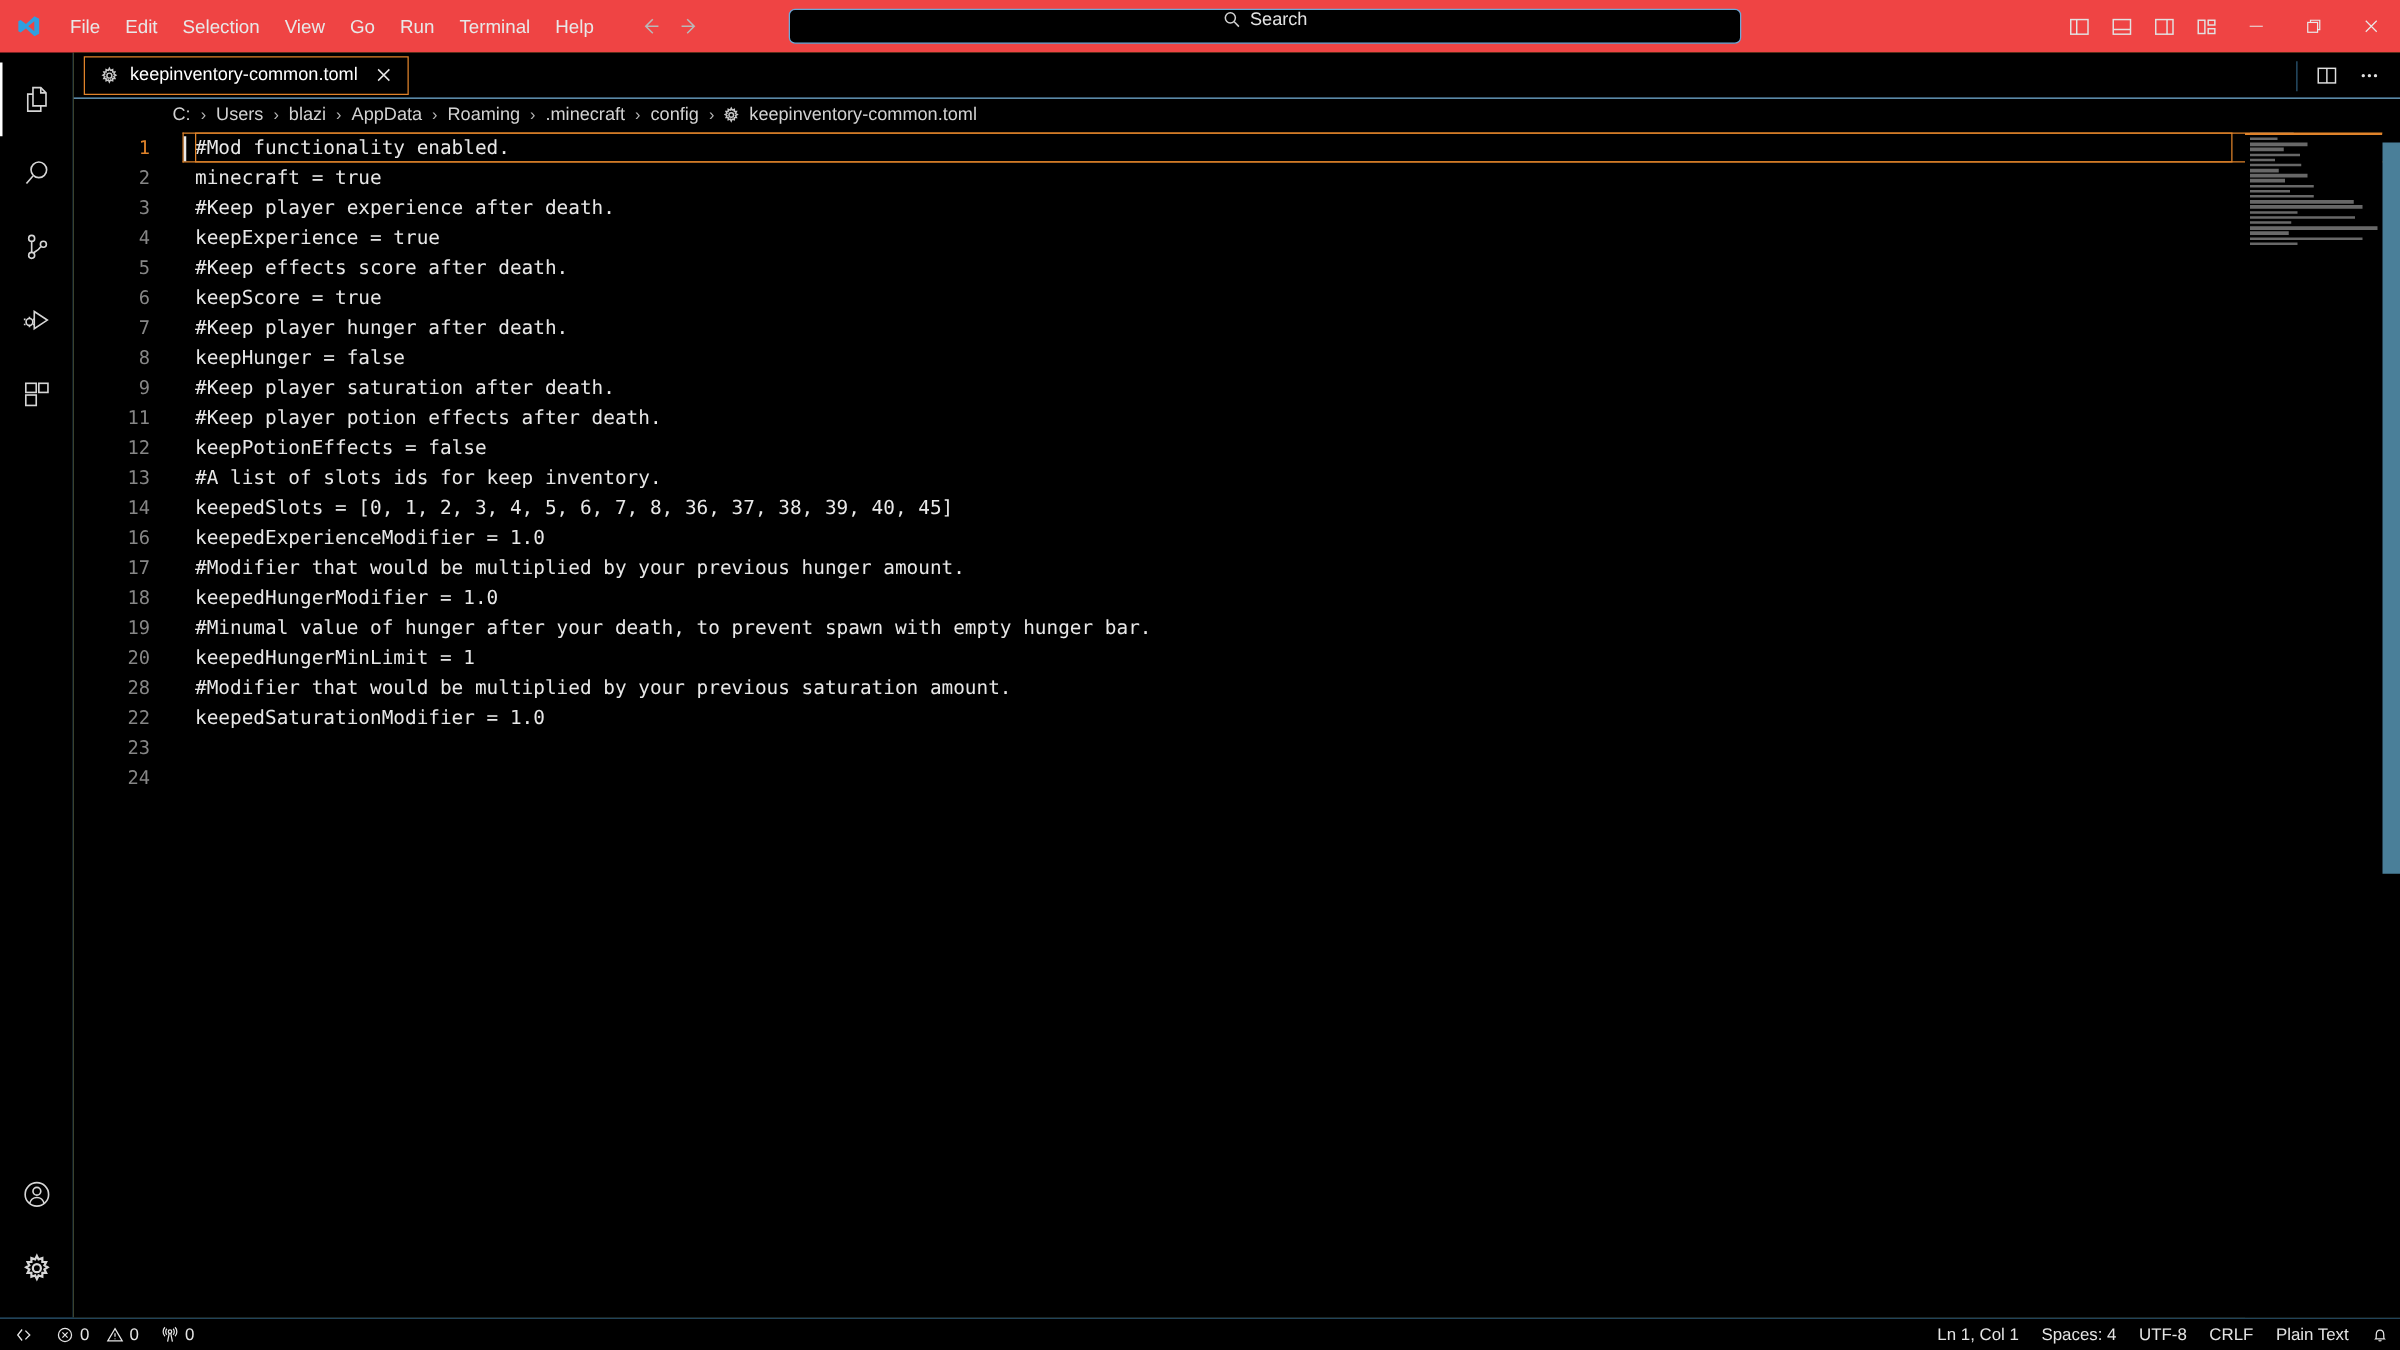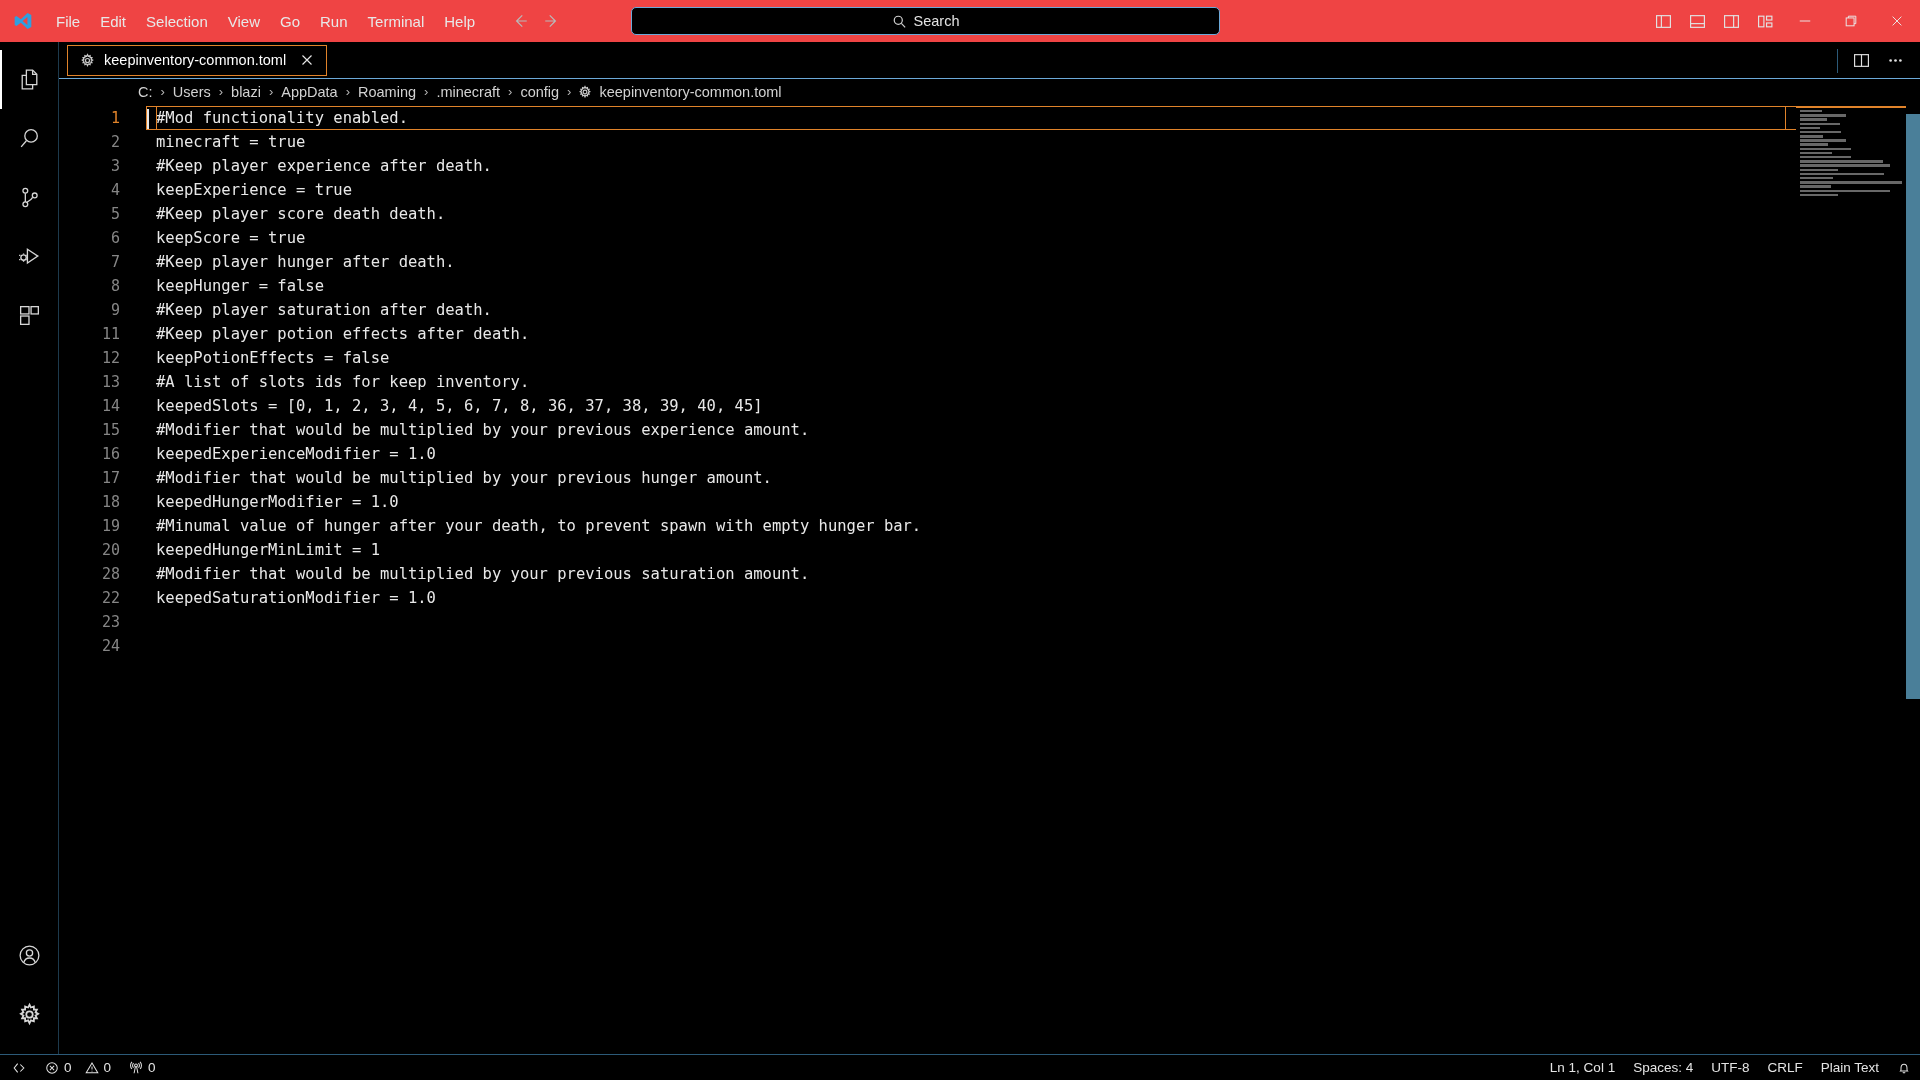--- a/index.html
+++ b/index.html
@@ -21,23 +21,23 @@
   .vscode-logo svg { width:20px; height:20px; display:block; }
   .menu { display:flex; align-items:center; height:100%; }
   .menu-item {
     padding:0 10px; height:100%; display:flex; align-items:center;
     font-size:15px; color:#e8e8e8; cursor:default; white-space:nowrap;
   }
   .navbtns { display:flex; align-items:center; margin-left:24px; gap:10px; }
   .navbtn { width:22px; height:22px; display:flex; align-items:center; justify-content:center; color:#b9b9b9; }
   .navbtn svg { width:18px; height:18px; }
   .searchbox {
-    position:absolute; left:631px; top:7px; width:589px; height:28px;
+    position:absolute; left:631px; top:7px; width:762px; height:28px;
     border:1px solid #6ca9d8; border-radius:5px; background:#000;
-    display:flex; align-items:center; justify-content:center; gap:7px;
+    display:flex; justify-content:center; gap:7px;
   }
   .searchbox .mag { width:15px; height:15px; color:#d0d0d0; }
   .searchbox .ph { font-size:14.5px; color:#e3e3e3; }
   .winright { position:absolute; right:0; top:0; height:100%; display:flex; align-items:center; }
   .layout-icons { display:flex; align-items:center; gap:0; }
   .layout-icon { width:34px; height:42px; display:flex; align-items:center; justify-content:center; color:#e2e2e2; }
   .layout-icon svg { width:17px; height:17px; }
   .wbtn { width:46px; height:42px; display:flex; align-items:center; justify-content:center; color:#e9e9e9; }
   .wbtn svg { width:14px; height:14px; }
 
@@ -363,21 +363,21 @@
               <div class="line">
                 <div class="ln">3</div>
                 <div class="code">#Keep player experience after death.</div>
               </div>
               <div class="line">
                 <div class="ln">4</div>
                 <div class="code">keepExperience = true</div>
               </div>
               <div class="line">
                 <div class="ln">5</div>
-                <div class="code">#Keep player score death death.</div>
+                <div class="code">#Keep effects score after death.</div>
               </div>
               <div class="line">
                 <div class="ln">6</div>
                 <div class="code">keepScore = true</div>
               </div>
               <div class="line">
                 <div class="ln">7</div>
                 <div class="code">#Keep player hunger after death.</div>
               </div>
               <div class="line">
@@ -396,24 +396,20 @@
                 <div class="ln">12</div>
                 <div class="code">keepPotionEffects = false</div>
               </div>
               <div class="line">
                 <div class="ln">13</div>
                 <div class="code">#A list of slots ids for keep inventory.</div>
               </div>
               <div class="line">
                 <div class="ln">14</div>
                 <div class="code">keepedSlots = [0, 1, 2, 3, 4, 5, 6, 7, 8, 36, 37, 38, 39, 40, 45]</div>
-              </div>
-              <div class="line">
-                <div class="ln">15</div>
-                <div class="code">#Modifier that would be multiplied by your previous experience amount.</div>
               </div>
               <div class="line">
                 <div class="ln">16</div>
                 <div class="code">keepedExperienceModifier = 1.0</div>
               </div>
               <div class="line">
                 <div class="ln">17</div>
                 <div class="code">#Modifier that would be multiplied by your previous hunger amount.</div>
               </div>
               <div class="line">

